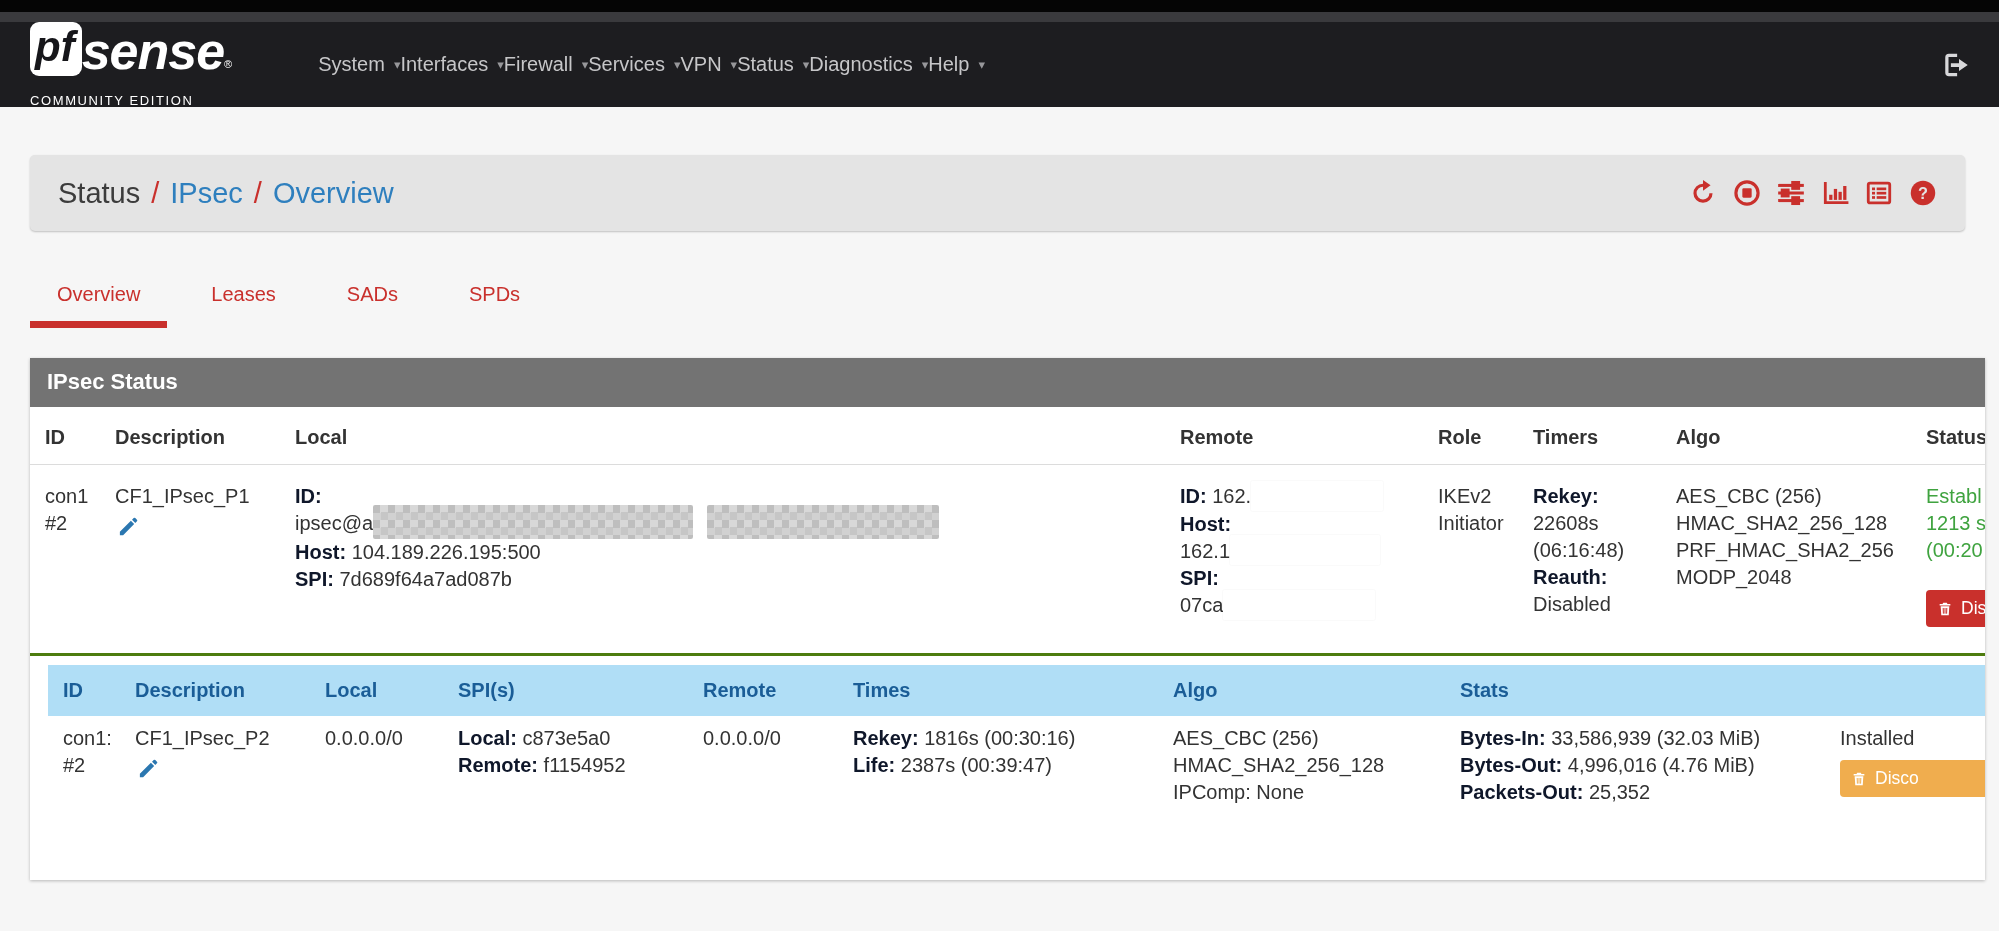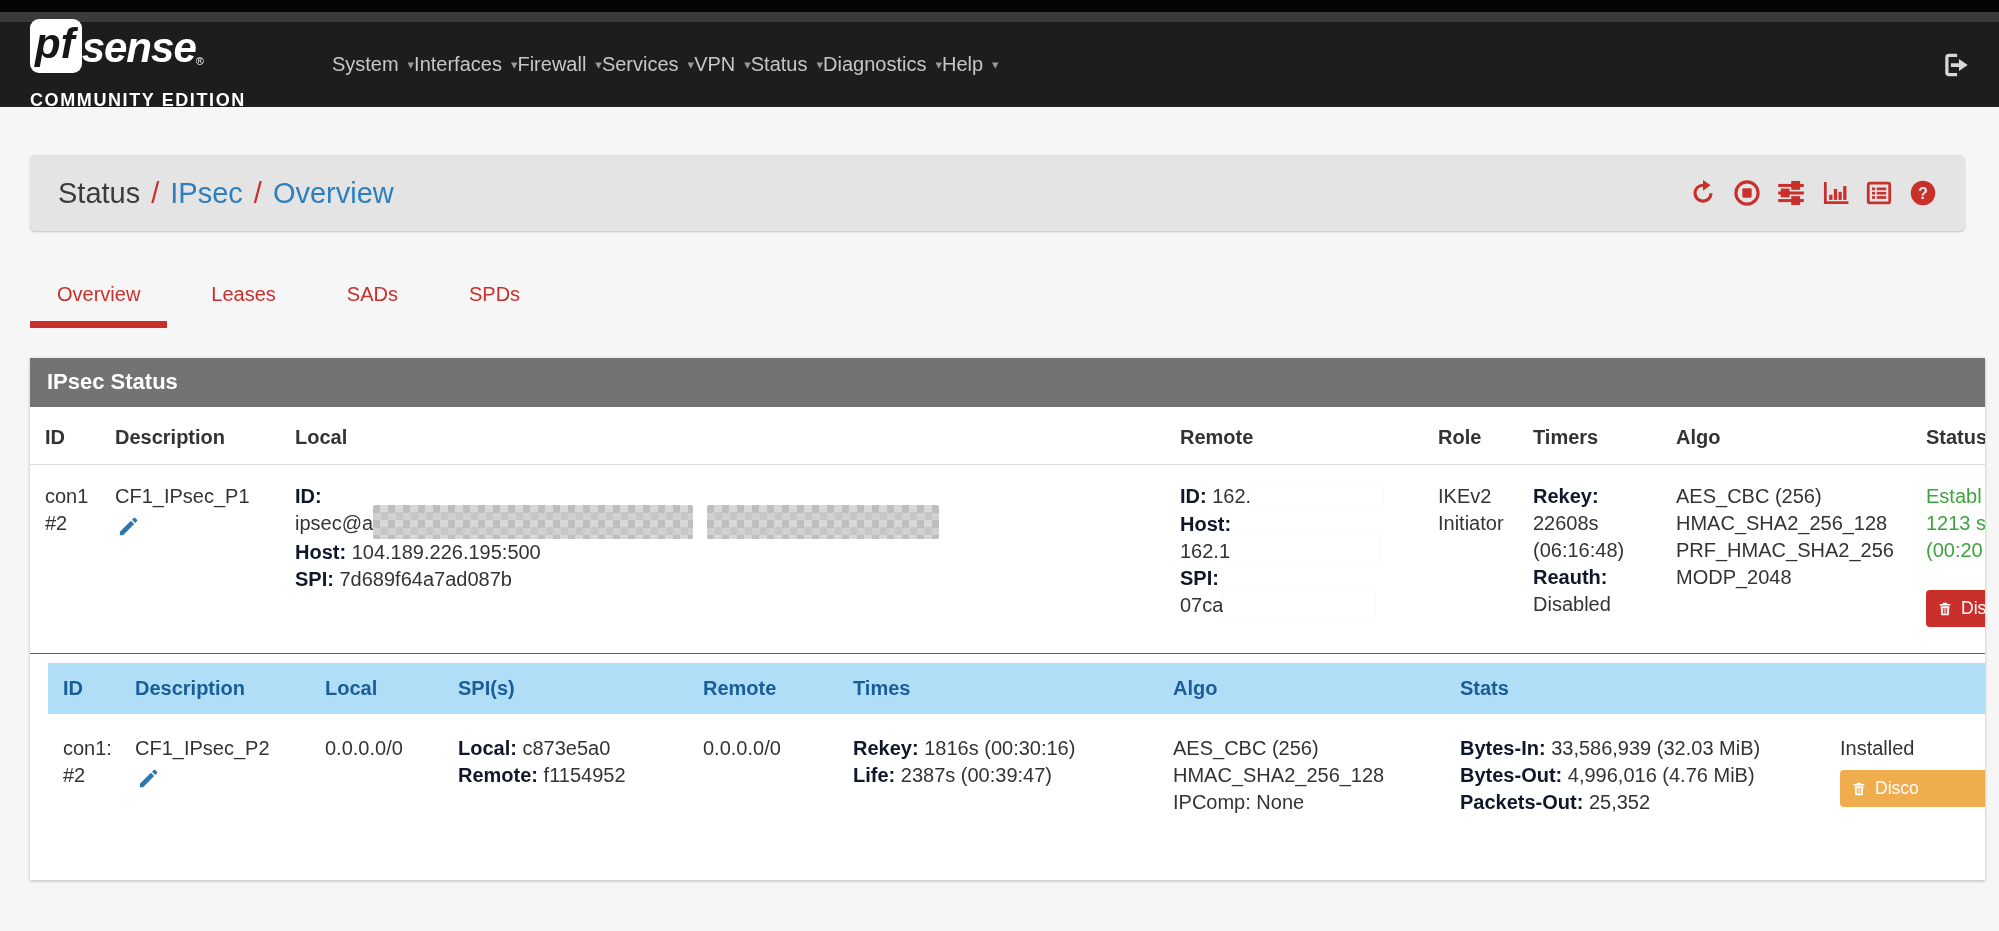--- a/index.html
+++ b/index.html
@@ -8,24 +8,24 @@
           font-family:"Liberation Sans", sans-serif; font-size:20px; color:#333; }
 
   
   .top-black { height:12px; background:#050505; }
   .top-strip { height:10px; background:#3a3a3d; }
   .navbar { height:85px; background:#1d1d20; display:flex; align-items:center; padding:0 30px; }
   .logo { display:flex; flex-direction:column; margin-right:86px; cursor:pointer; }
   .logo-main { display:flex; align-items:flex-end; }
   .pf-box { background:#fff; color:#16161a; font-weight:bold; font-style:italic;
             font-size:42px; line-height:46px; padding:2px 7px 6px 5px; border-radius:9px; }
-  .sense { color:#fff; font-weight:bold; font-style:italic; font-size:42px; line-height:46px;
+  .sense { color:#fff; font-weight:bold; font-style:italic; font-size:52px; line-height:46px;
            letter-spacing:-1px; padding-bottom:2px; }
   .reg { color:#fff; font-size:11px; align-self:flex-end; padding-bottom:6px; }
-  .edition { color:#fff; font-size:18px; font-weight:bold; letter-spacing:1.6px; margin-top:17px; }
+  .edition { color:#fff; font-size:13px; font-weight:normal; letter-spacing:1.6px; margin-top:17px; }
   .nav-items { display:flex; color:#c6c6c8; }
   .nav-item { display:flex; align-items:center; gap:9px; cursor:pointer; white-space:nowrap; }
   .caret { font-size:13px; color:#97979a; }
   .signout { margin-left:auto; color:#d8d8da; cursor:pointer; display:flex; }
   .signout svg { width:30px; height:30px; }
 
   
   .crumb-panel { margin:48px 34px 0 30px; height:76px; background:#e4e4e4; border-radius:5px;
                  box-shadow:0 1px 2px rgba(0,0,0,.22); display:flex; align-items:center; padding:0 28px; }
   .crumb { font-size:29px; color:#3c3c3c; display:flex; align-items:center; }
@@ -44,30 +44,30 @@
   .panel { margin:30px 14px 0 30px; width:1955px; height:522px; background:#fff;
            box-shadow:0 1px 3px rgba(0,0,0,.25); overflow:hidden; }
   .panel-heading { background:#737373; color:#fff; font-weight:bold; font-size:22px;
                    padding:11px 17px 12px; }
   b { color:#0f172a;margin-top:32px; }
 
   .t1 { display:grid; grid-template-columns:70px 180px 885px 258px 95px 143px 250px 320px;
         padding-left:15px; line-height:27px; }
   .t1.head { border-bottom:1px solid #dcdcdc; font-weight:bold; }
   .t1.head > div { padding:17px 10px 13px 0; }
-  .t1.body { border-bottom:1px solid #4d7c0f; }
+  .t1.body { border-bottom:3px solid #4d7c0f; }
   .t1.body > div { padding:18px 12px 26px 0; }
 
   .sub { margin:9px 0 0 18px; }
   .t2 { display:grid; grid-template-columns:87px 190px 133px 245px 150px 320px 287px 380px 240px;
         line-height:27px; }
   .t2.head { background:#b0def6; color:#1a5d97; font-weight:bold; }
   .t2.head > div { padding:12px 10px 12px 0; }
   .t2.head > div:first-child, .t2.body > div:first-child { padding-left:15px; }
-  .t2.body > div { padding:21px 12px 20px 0; }
+  .t2.body > div { padding:9px 12px 20px 0; }
 
   .pencil { margin-top:5px; margin-left:2px; cursor:pointer; display:inline-flex; }
   .pencil svg { width:23px; height:23px; }
 
   .mosaic { display:inline-block; height:34px; vertical-align:middle; border-radius:2px; margin-top:-6px;
             background:
               repeating-conic-gradient(#d2d2d2 0% 25%, #bdbdbd 25% 50%, #cacaca 50% 75%, #b3b3b3 75% 100%);
             background-size:15px 15px; opacity:.85; }
   .wbox { display:inline-block; height:30px; background:#fff; border-radius:2px;
           vertical-align:middle; margin-top:-4px; box-shadow:0 0 0 1px rgba(0,0,0,.02); }

